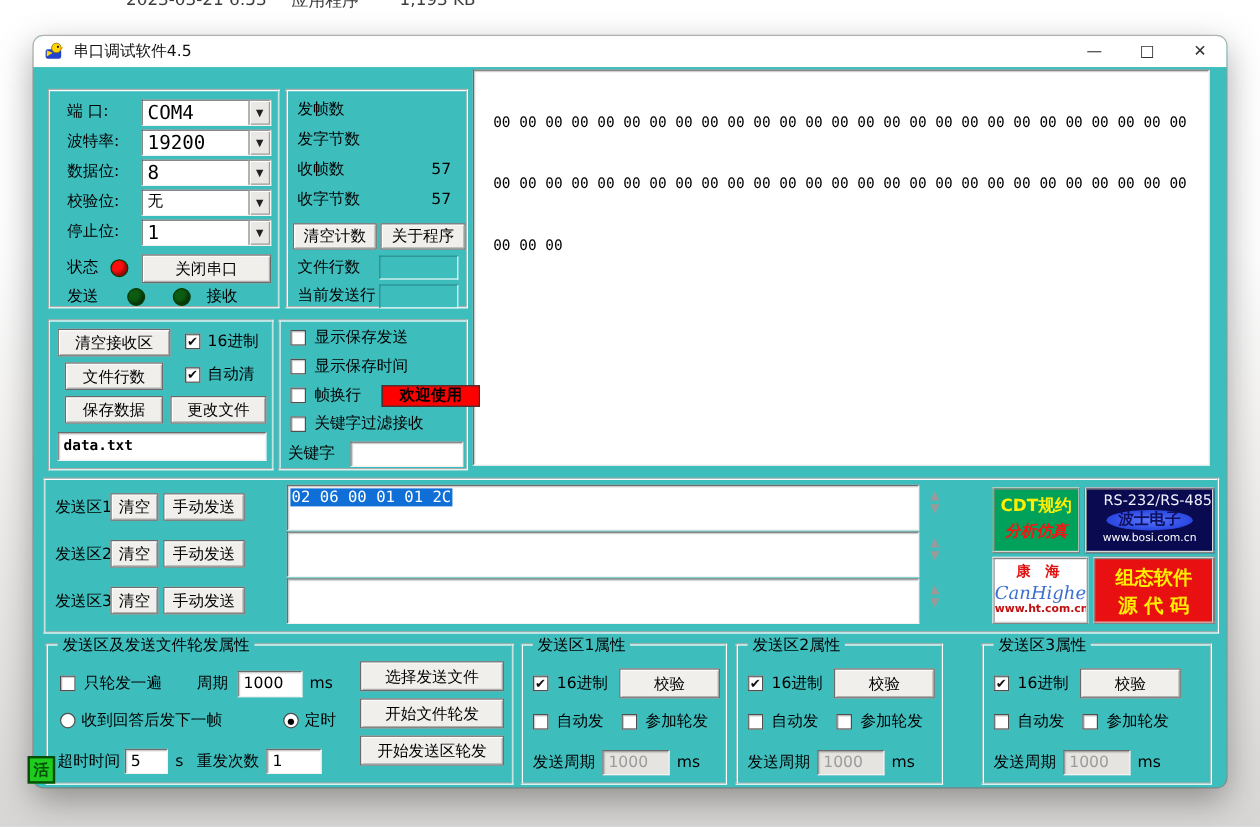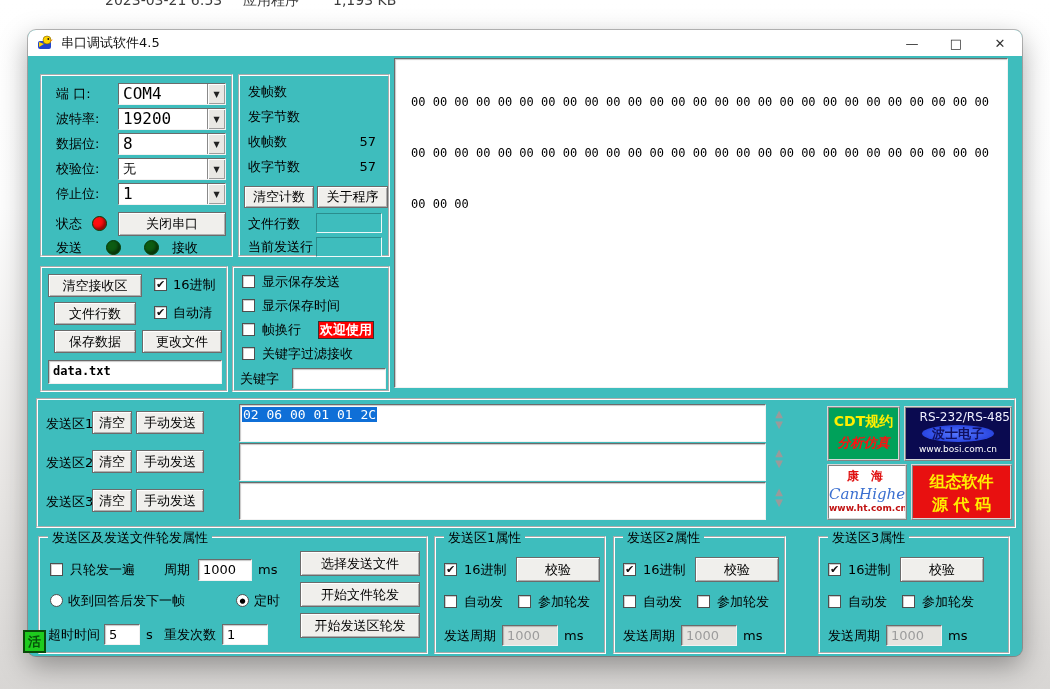--- a/index.html
+++ b/index.html
@@ -173,21 +173,21 @@
       <div class="sunk mono" style="left:6px;top:92px;width:174px;height:24px;font-size:12px;font-weight:bold;line-height:21px;padding-left:4px;">data.txt</div>
     </div>
 
     <div class="panel" style="left:204px;top:210px;width:158px;height:126px;">
       <span class="cb" style="left:8px;top:7px;"></span>
       <span class="lbl" style="left:28px;top:6px;">显示保存发送</span>
       <span class="cb" style="left:8px;top:31px;"></span>
       <span class="lbl" style="left:28px;top:30px;text-align:right;">显示保存时间</span>
       <span class="cb" style="left:8px;top:55px;"></span>
       <span class="lbl" style="left:28px;top:54px;">帧换行</span>
-      <span class="lbl" style="left: 84px; top: 53px; color: #ffffff; font-weight: bold; padding: 0px 1px; border: 1px solid rgb(51, 51, 51); background: rgb(255, 0, 0);">欢迎使用</span>
+      <span class="lbl" style="left: 84px; top: 53px; color: #000000; font-weight: bold; padding: 0px 14px; border: 1px solid rgb(51, 51, 51); background: rgb(255, 0, 0);">欢迎使用</span>
       <span class="cb" style="left:8px;top:79px;"></span>
       <span class="lbl" style="left:28px;top:78px;">关键字过滤接收</span>
       <span class="lbl" style="left:6px;top:103px;">关键字</span>
       <div class="sunk" style="left:58px;top:100px;width:94px;height:21px;"></div>
     </div>
 
     <div class="panel" style="left:8px;top:342px;width:980px;height:130px;">
 
       <span class="lbl" style="left:8px;top:16px;">发送区1</span>
       <div class="btn" style="left:54px;top:11px;width:40px;height:23px;">清空</div>

